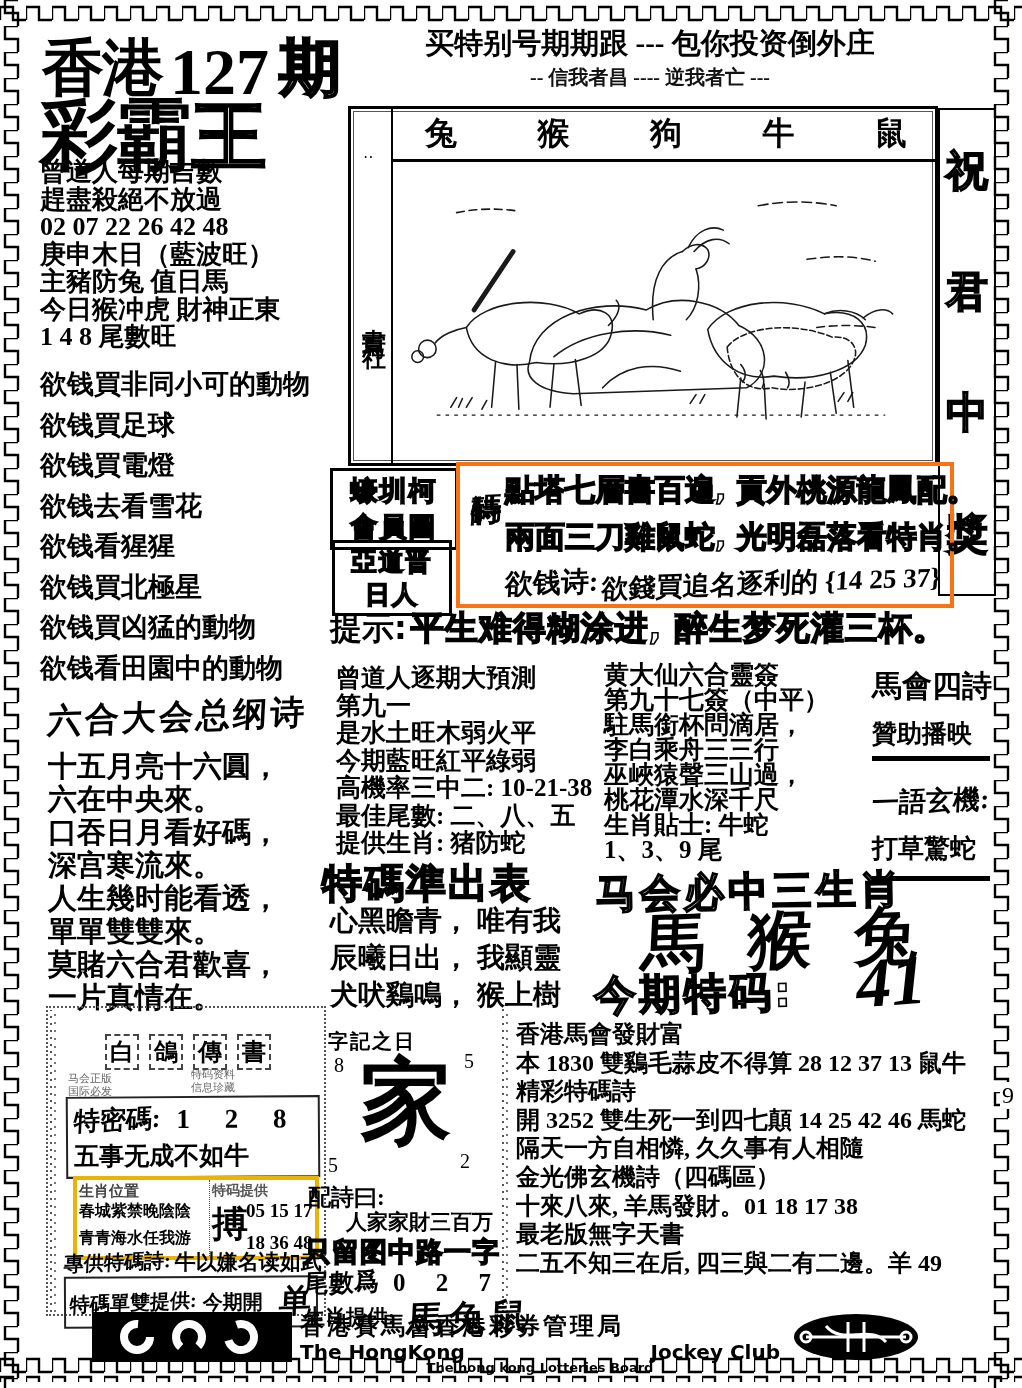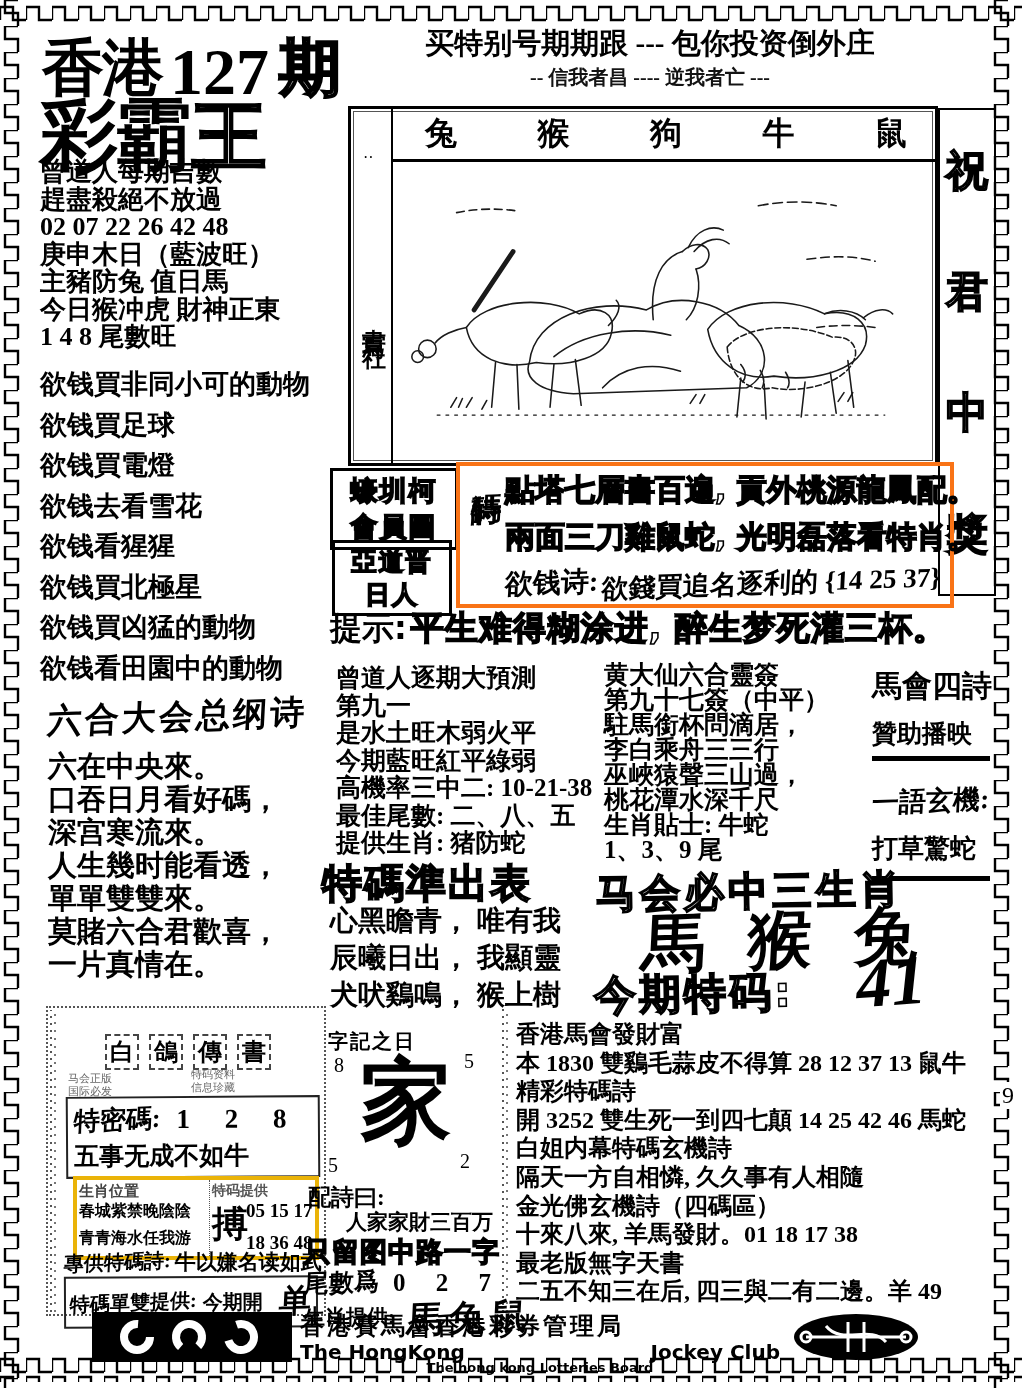--- a/index.html
+++ b/index.html
@@ -162,20 +162,21 @@
   </div>
 
   <div class="abs line" style="left:330px;top:606px">
     <span class="b sans" style="font-size:32px">提示:</span>
     <span class="b ol sans" style="font-size:33px;letter-spacing:1px">平生难得糊涂进, 醉生梦死灌三杯。</span>
   </div>
 
   <div class="abs" style="left:48px;top:694px">
     <div class="b hand line" style="font-size:34px;letter-spacing:3px">六合大会总纲诗</div>
     <div style="font-size:29px;line-height:33px;margin-top:10px;font-weight:700">
+      <div class="line">十五月亮十六圓，</div>
       <div class="line">六在中央來。</div>
       <div class="line">口吞日月看好碼，</div>
       <div class="line">深宫寒流來。</div>
       <div class="line">人生幾时能看透，</div>
       <div class="line">單單雙雙來。</div>
       <div class="line">莫賭六合君歡喜，</div>
       <div class="line">一片真情在。</div>
     </div>
   </div>
 
@@ -288,21 +289,20 @@
       <span class="b" style="font-size:21px">生肖提供:</span>
       <span class="b hand" style="font-size:36px;letter-spacing:6px;margin-left:8px;vertical-align:-6px">馬兔鼠</span>
     </div>
   </div>
 
   <div class="abs" style="left:516px;top:1020px;width:490px;font-size:24px;line-height:28.6px;font-weight:700">
     <div class="line">香港馬會發財富</div>
     <div class="line">本 1830 雙鷄毛蒜皮不得算 28 12 37 13 鼠牛</div>
     <div class="line">精彩特碼詩</div>
     <div class="line">開 3252 雙生死一到四七顛 14 25 42 46 馬蛇</div>
-    <div class="line">白姐内幕特碼玄機詩</div>
     <div class="line">隔天一方自相憐, 久久事有人相隨</div>
     <div class="line">金光佛玄機詩（四碼區）</div>
     <div class="line">十來八來, 羊馬發財。01 18 17 38</div>
     <div class="line">最老版無字天書</div>
     <div class="line">二五不知三在后, 四三與二有二邊。羊 49</div>
   </div>
 
   <div class="abs" style="left:1000px;top:1082px;font-size:24px;background:#fff;z-index:3;padding:0 2px">9</div>
 
   <div class="abs" style="left:92px;top:1312px;width:200px;height:50px">

